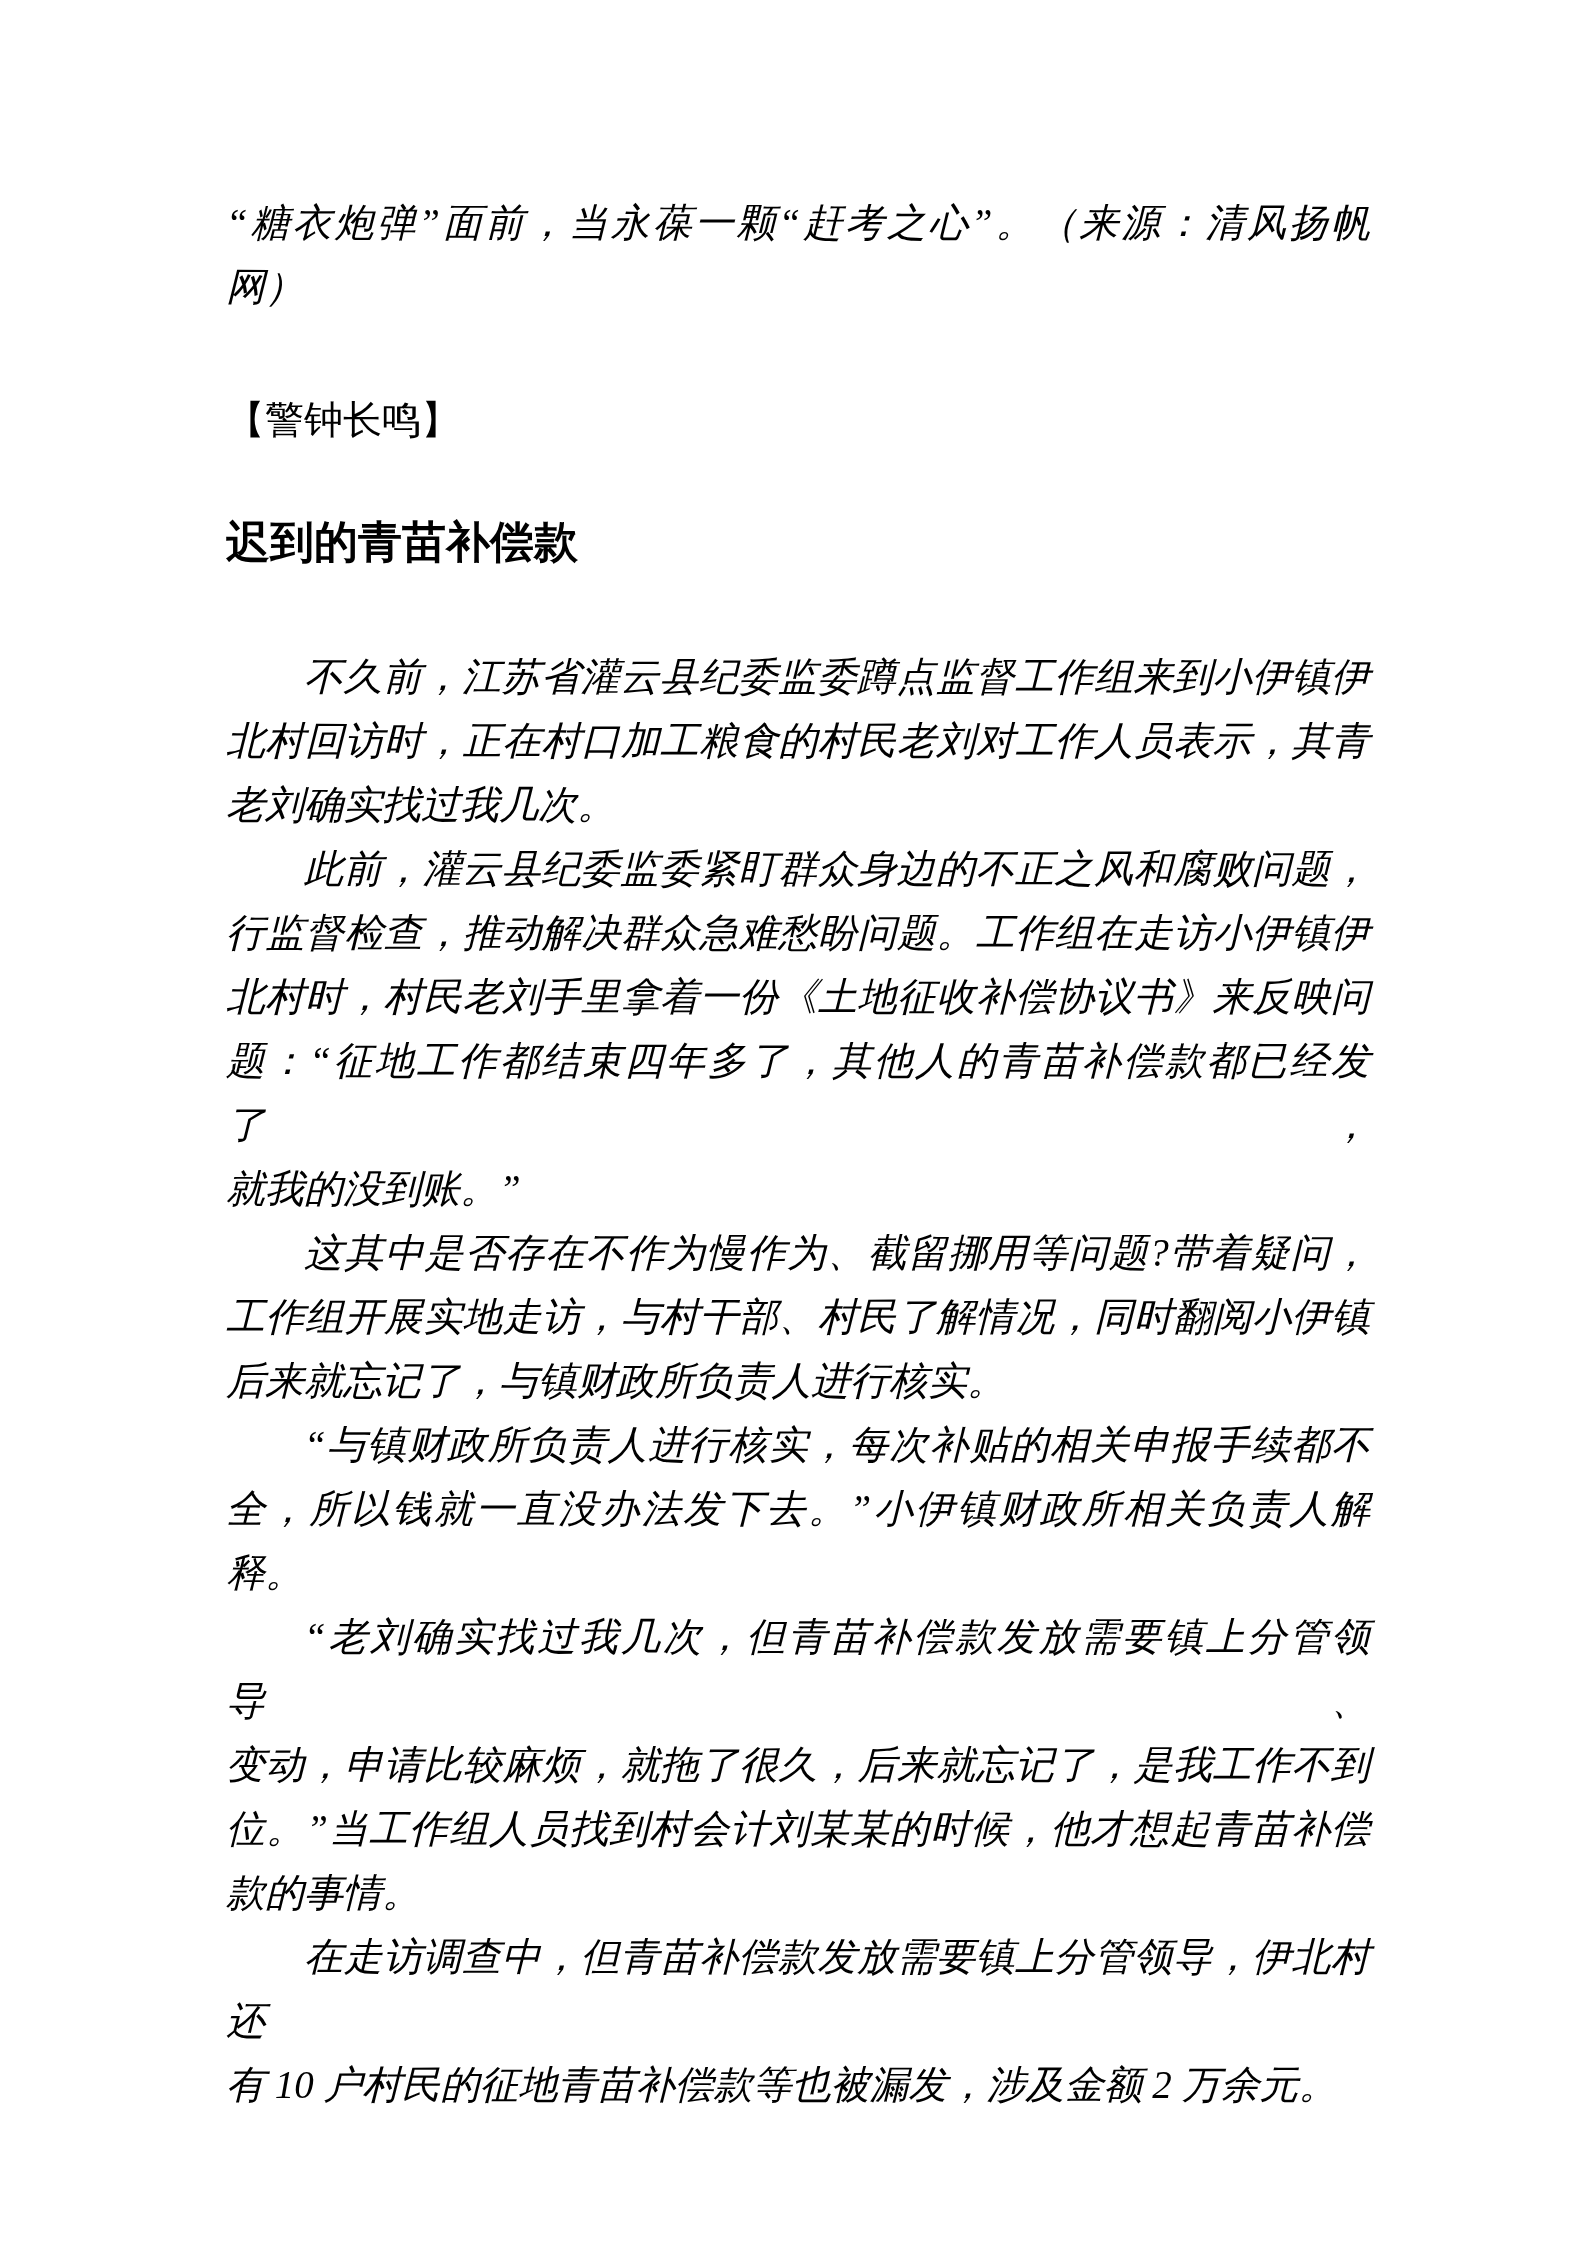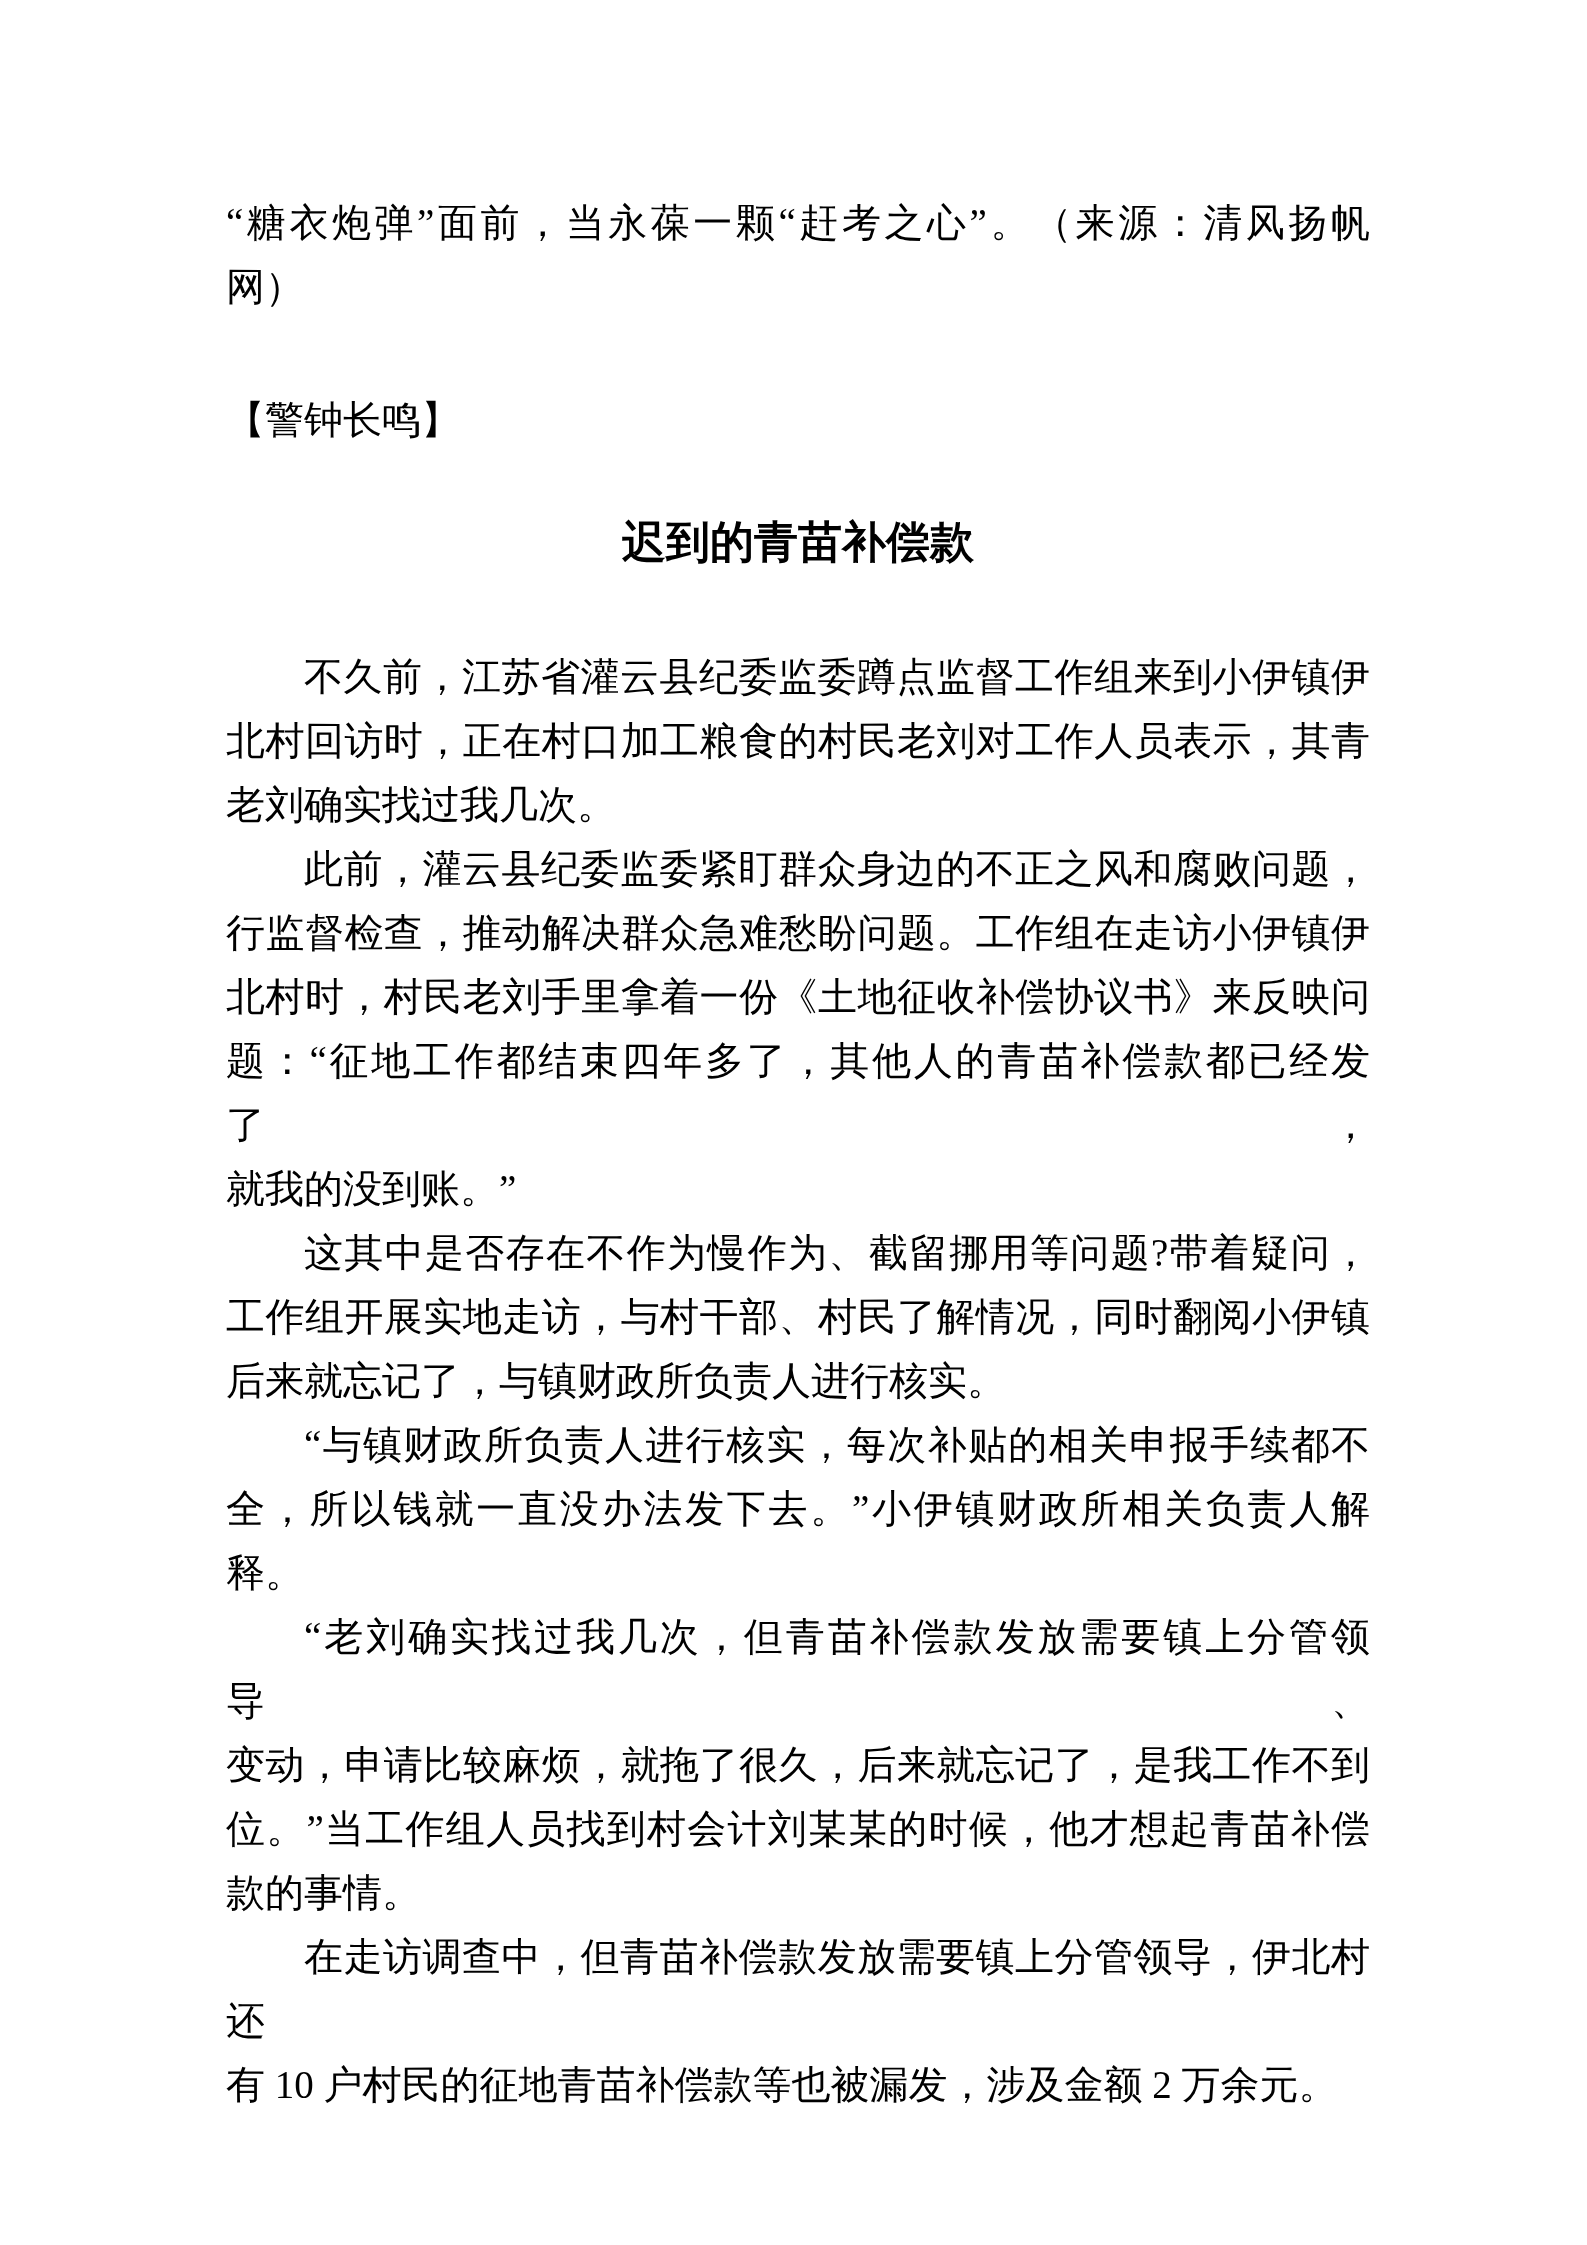--- a/index.html
+++ b/index.html
@@ -20,37 +20,38 @@
     margin-left: 226px;
     width: 1144px;
     padding-top: 191px;
     font-size: 39px;
     line-height: 64px;
   }
   .line {
     text-align: justify;
     text-align-last: justify;
     text-justify: inter-character;
+    font-style: italic;
   }
   .line.last {
     text-align-last: left;
   }
   .line.indent {
     text-indent: 2em;
   }
   .section-header {
     margin-top: 69px;
     line-height: 64px;
   }
   .article-title {
     margin: 55px 0 0 0;
     font-size: 44px;
     font-weight: bold;
     line-height: 72px;
-    text-align: center;
+    text-align: left;
   }
   .article-body {
     margin-top: 66px;
   }
 </style>
 </head>
 <body>
 
 <div class="page" style="background: rgb(255, 255, 255); color: rgb(0, 0, 0);">
   <div class="content">

